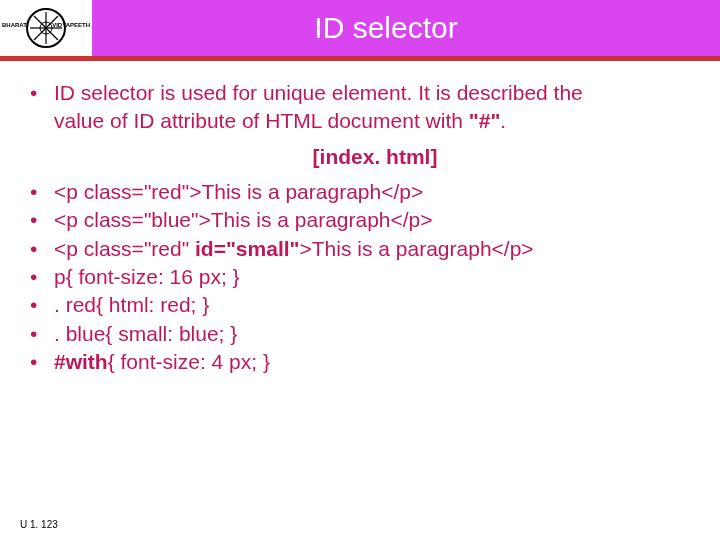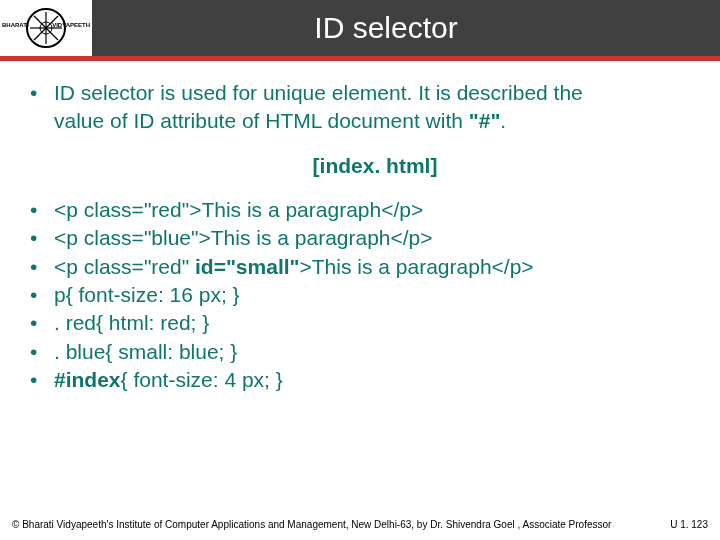--- a/index.html
+++ b/index.html
@@ -5,21 +5,21 @@
   * { margin: 0; padding: 0; box-sizing: border-box; }
   body {
     width: 720px;
     height: 540px;
     background: #ffffff;
     font-family: Arial, sans-serif;
     position: relative;
     overflow: hidden;
   }
   .header {
-    background: #404040;
+    background: #d946ef;
     height: 56px;
     display: flex;
     align-items: center;
     position: relative;
   }
   .logo-box {
     width: 92px;
     height: 56px;
     background: #ffffff;
     display: flex;
@@ -59,37 +59,37 @@
   }
   .content {
     padding: 18px 24px 0 24px;
   }
   ul.bullets {
     list-style: none;
   }
   ul.bullets li {
     font-size: 21px;
     font-family: Arial, sans-serif;
-    color: #0f766e;
+    color: #be185d;
     line-height: 1.35;
     padding-left: 30px;
     position: relative;
   }
   ul.bullets li::before {
     content: "•";
     position: absolute;
     left: 6px;
     top: 0;
     font-size: 21px;
   }
   .center-line {
     text-align: center;
     font-weight: bold;
     font-size: 21px;
-    margin: 16px 0;
+    margin: 7px 0;
   }
   .bold { font-weight: bold; }
   .footer {
     position: absolute;
     bottom: 10px;
     left: 0;
     width: 100%;
     padding: 0 12px;
     display: flex;
     justify-content: space-between;
@@ -132,21 +132,20 @@
     </li>
     <li><span>&lt;p class="red"&gt;This is a paragraph&lt;/p&gt;</span></li>
     <li><span> &lt;p class="blue"&gt;This is a paragraph&lt;/p&gt;</span></li>
     <li>
       <span>  &lt;p class="red" </span><span class="bold">id="small"</span><span>&gt;This is a paragraph&lt;/p&gt;</span>
     </li>
     <li><span>p{ font-size: 16 px; }</span></li>
     <li><span>. red{ html: red; }</span></li>
     <li><span>. blue{ small: blue; }</span></li>
     <li>
-      <span class="bold">#index</span><span>{ font-size: 4 px; }</span>
+      <span class="bold">#with</span><span>{ font-size: 4 px; }</span>
     </li>
   </ul>
 </div>
 
 <div class="footer">
-  <span class="copy">© Bharati Vidyapeeth's Institute of Computer Applications and Management, New Delhi-63, by Dr. Shivendra Goel , Associate Professor</span>
   <span class="page">U 1.  123</span>
 </div>
 
 </body></html>

